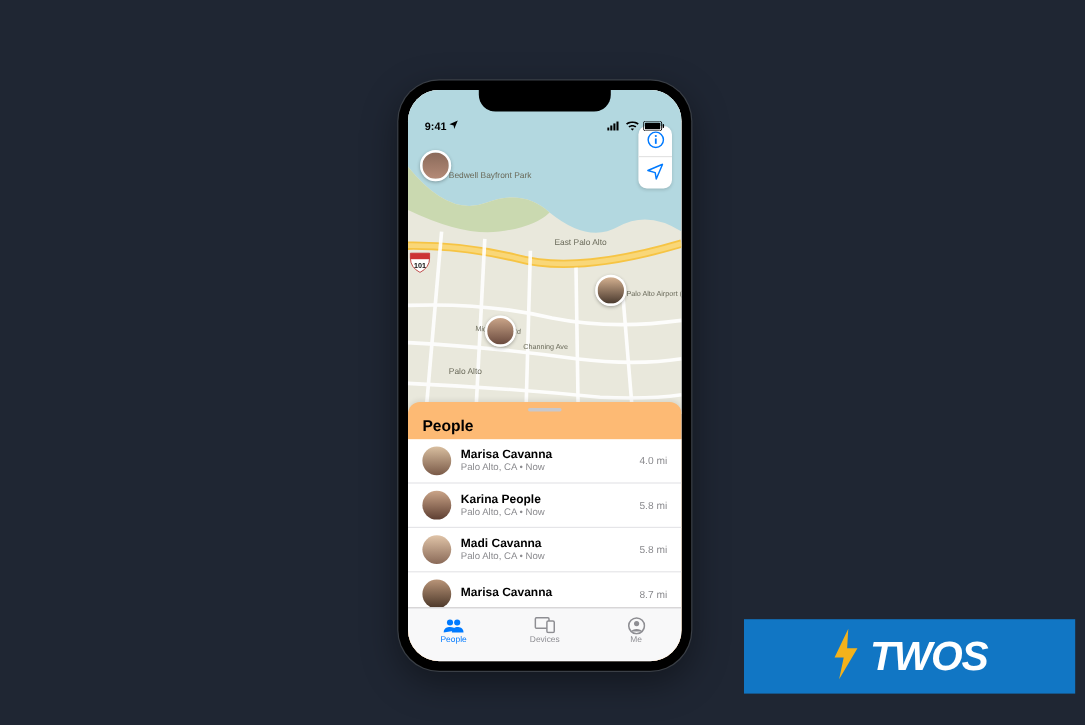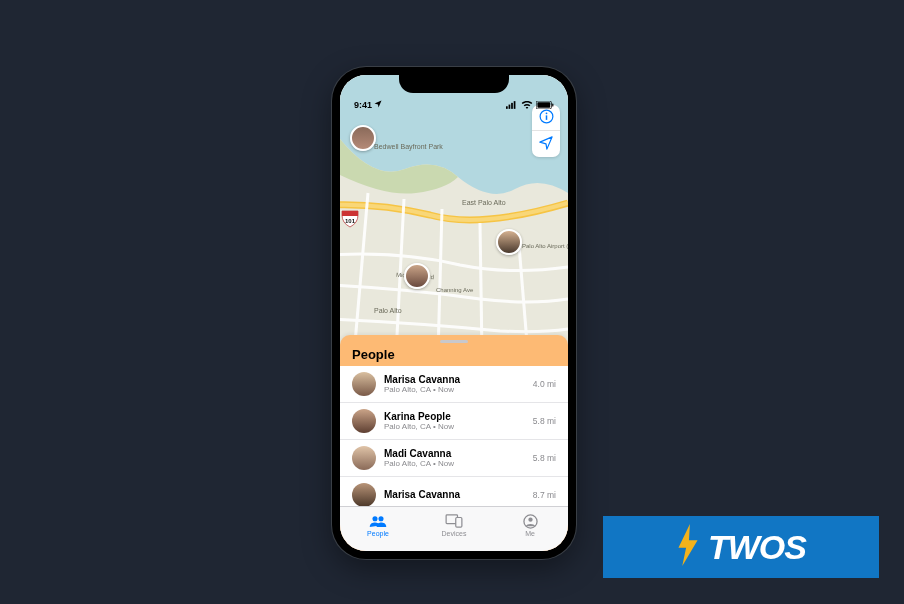--- a/index.html
+++ b/index.html
@@ -177,21 +177,21 @@
     gap: 1px;
     color: #8e8e93;
   }
   .tab.active { color: #007aff; }
   .tab-icon { width: 18px; height: 16px; display:flex; align-items:center; justify-content:center; }
   .tab-label { font-size: 7px; font-weight: 500; }
 
   
   .logo-badge {
     position: absolute;
-    right: 25px;
+    right: 8px;
     bottom: 26px;
     width: 276px;
     height: 62px;
     background: #1176c4;
     display: flex;
     align-items: center;
     justify-content: center;
     gap: 8px;
   }
   .logo-bolt {

